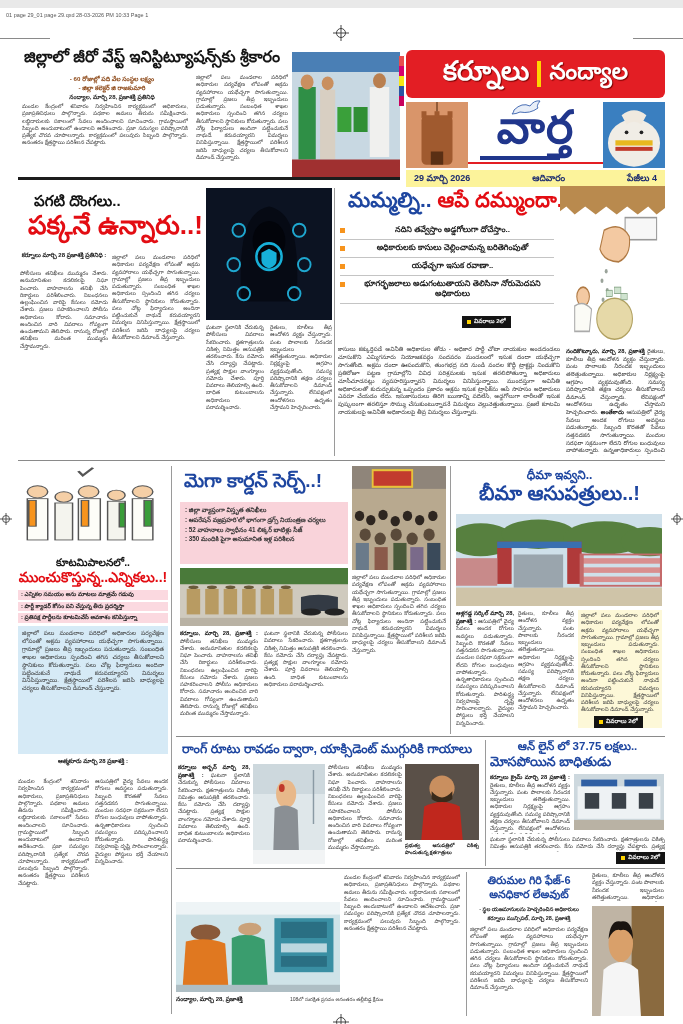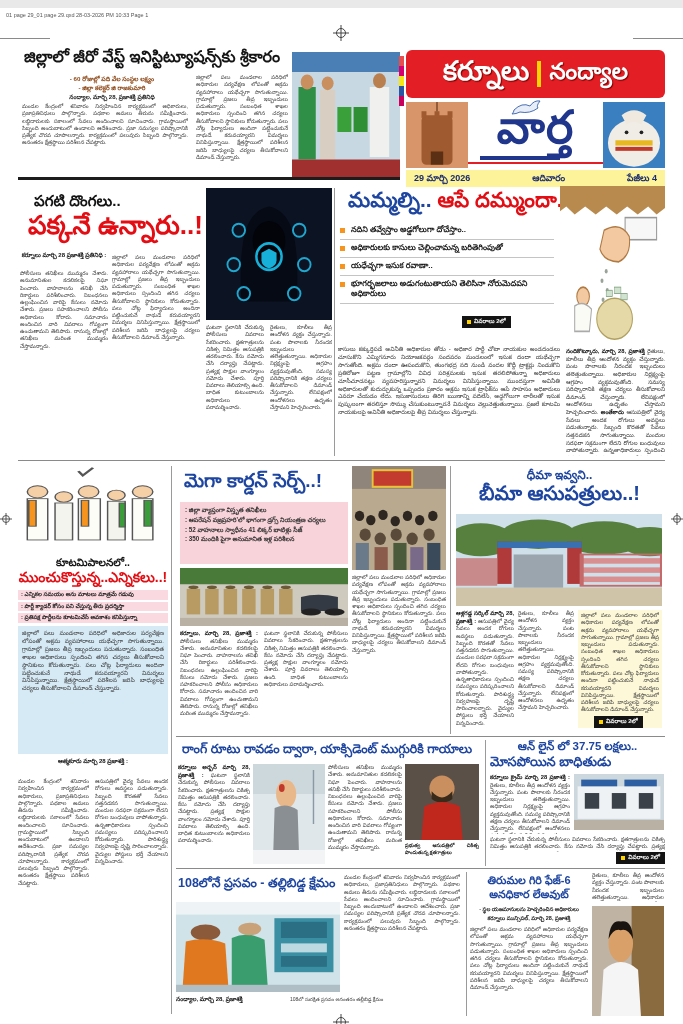--- a/index.html
+++ b/index.html
@@ -10,21 +10,21 @@
   .dl{font-weight:700;color:#111;font-size:5.8px;}
   .dlc{font-weight:700;color:#111;font-size:6px;text-align:center;line-height:1.3;}
   .vrule{position:absolute;width:1px;background:#9a9a9a;}
   .hrule{position:absolute;height:1px;background:#8a8a8a;}
   .ph{position:absolute;overflow:hidden;background:#d8d8d8;}
   .ph svg{display:block;width:100%;height:100%;}
   .badge{position:absolute;background:#141414;color:#fff;font-size:6px;font-weight:700;
          display:flex;align-items:center;padding:2px 5px;white-space:nowrap;}
   .badge::before{content:"";width:4px;height:4px;background:#ffd400;margin-right:3px;flex:0 0 auto;}
   .cbul{position:relative;font-size:8px;font-weight:700;color:#1a1a1a;line-height:1.25;
-        padding:3px 0 4px 11px;border-bottom:1px solid #c4c4c4;}
+        padding:3px 0 4px 11px;border-bottom:1px solid #c4c4c4;text-align:center;}
   .cbul::before{content:"";position:absolute;left:0;top:6px;width:5px;height:5px;background:#f7941d;}
   .ebul{font-size:6.3px;font-weight:700;color:#333;line-height:1.55;}
   .dbul{font-size:5.8px;font-weight:700;color:#222;background:#fbd9e0;margin-bottom:2px;padding:1px 3px;line-height:1.3;}
   .reg svg{display:block;}
 </style>
 </head>
 <body>
 
 <div id="page">
 
@@ -416,21 +416,20 @@
     <div class="abs" style="left:0;top:112px;width:175px;">
         <div class="badge" style="position:static;float:right;">
           <span>వివరాలు 2లో</span>
         </div>
       </div>
   </div>
 
   <div class="hrule" style="left:176px;top:860px;width:489px;"></div>
 
   <div class="abs" style="left:176px;top:864px;width:286px;height:144px;">
-    <div class="abs" style="left:2px;top:4px;width:200px;font-size:12.5px;font-weight:700;color:#1e46a0;">108లోనే ప్రసవం - తల్లిబిడ్డ క్షేమం</div>
     <div class="ph" style="left:0;top:30px;width:164px;height:90px;">
       <svg viewBox="0 0 100 100" preserveAspectRatio="none">
         <rect width="100" height="100" fill="#cfe3e8"></rect>
           <rect y="0" width="100" height="14" fill="#eef4f6"></rect>
         <rect x="60" y="18" width="36" height="60" fill="#3a8fa3"></rect>
           <rect x="64" y="22" width="28" height="18" fill="#2a6f83"></rect>
         <rect x="64" y="46" width="28" height="10" fill="#bcd8e0"></rect>
           <rect x="64" y="60" width="28" height="12" fill="#2a6f83"></rect>
         <circle cx="18" cy="34" r="9" fill="#8a5a3a"></circle>
           <path d="M6 44 Q18 38 30 46 L32 96 L4 96 Z" fill="#e07820"></path>

